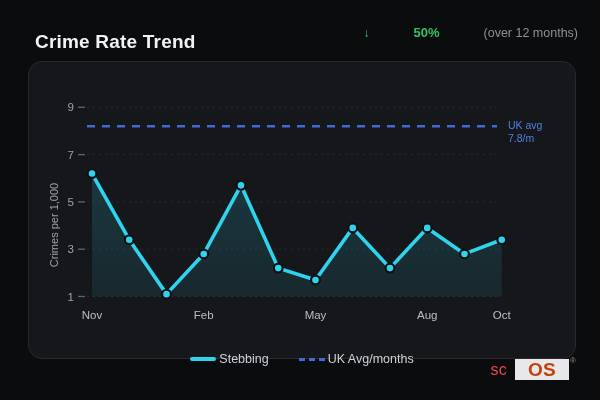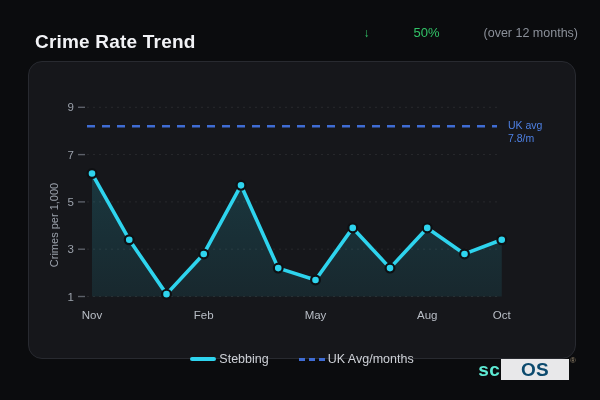--- a/index.html
+++ b/index.html
@@ -3,36 +3,36 @@
 <meta charset="utf-8">
 <style>
   html,body{margin:0;padding:0;background:#0b0c0e;width:600px;height:400px;overflow:hidden;
     font-family:"Liberation Sans","DejaVu Sans",sans-serif;}
   .page{position:relative;width:600px;height:400px;background:#0b0c0e;}
   .header{position:absolute;left:0;top:0;width:600px;height:56px;}
   .title{position:absolute;left:25px;top:21px;margin:10px;font-size:19px;font-weight:700;
     color:#f2f3f6;letter-spacing:.2px;}
   .trend{position:absolute;right:22px;top:25px;font-size:13px;display:flex;align-items:baseline;gap:4px;}
   .trend .arrow{font-size:12px;font-weight:400;}
-  .trend .pct{font-weight:400;padding-left:40px;}
+  .trend .pct{font-weight:700;padding-left:40px;}
   .trend .cap{color:#8b9099;font-size:12.5px;font-weight:400;margin-left:40px;}
   .card{position:absolute;left:28px;top:61px;width:548px;height:298px;box-sizing:border-box;
     background:#16171b;border:1px solid #282a30;border-radius:14px;}
   .card svg{position:absolute;left:0;top:0;}
   .legend{position:absolute;left:28px;top:352px;width:548px;display:flex;justify-content:center;
     align-items:center;gap:30px;z-index:5;}
   .legend .li{display:flex;align-items:center;gap:3px;cursor:pointer;}
   .legend .li span.lab{font-size:12.5px;color:#ced1d7;}
   .seg{display:inline-block;width:26px;}
   .seg.solid{height:4px;border-radius:2px;background:#2ed4ee;}
   .seg.dashed{height:0;border-top:3px dashed #3f6cd3;}
   .logo{position:absolute;right:24px;top:359px;display:flex;align-items:flex-start;z-index:5;}
-  .logo .sc{font-size:19px;color:#5eead4;line-height:22px;letter-spacing:.3px;font-weight:bold;}
-  .logo .os{font-size:19px;font-weight:700;color:#0c4a6e;background:#e8e8ea;line-height:21px;
-    padding:0 20px;margin-left:1px;letter-spacing:.3px;}
+  .logo .sc{font-size:16px;color:#ef4444;line-height:22px;letter-spacing:.3px;}
+  .logo .os{font-size:19px;font-weight:700;color:#c2410c;background:#e8e8ea;line-height:21px;
+    padding:0 13px;margin-left:8px;letter-spacing:.3px;}
   .logo .reg{font-size:8px;color:#9a8a70;margin-left:1px;margin-top:-3px;}
 </style>
 </head>
 <body>
 
 <div class="page">
 
   <div class="header">
     <h1 class="title">Crime Rate Trend</h1>
     <div class="trend">

